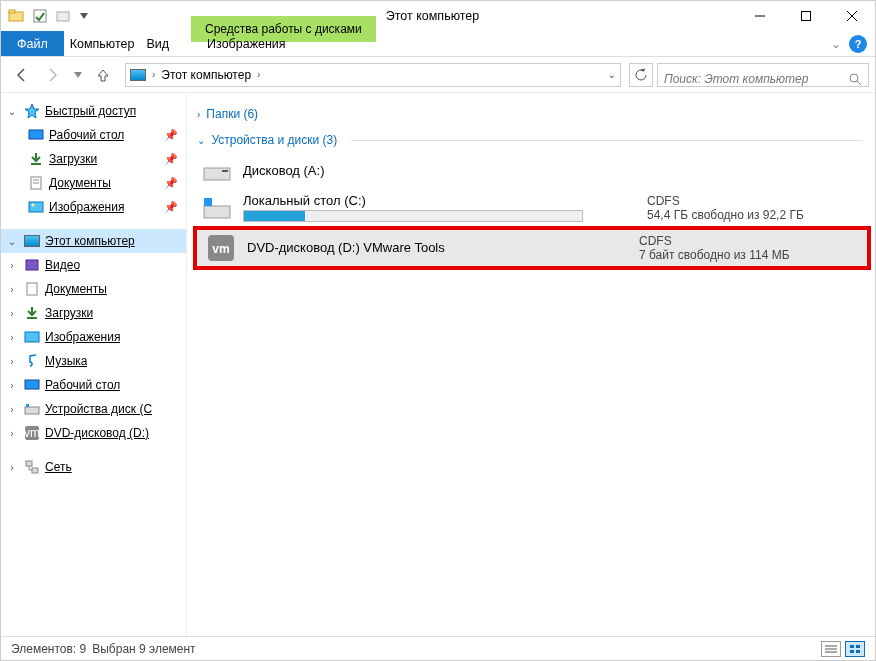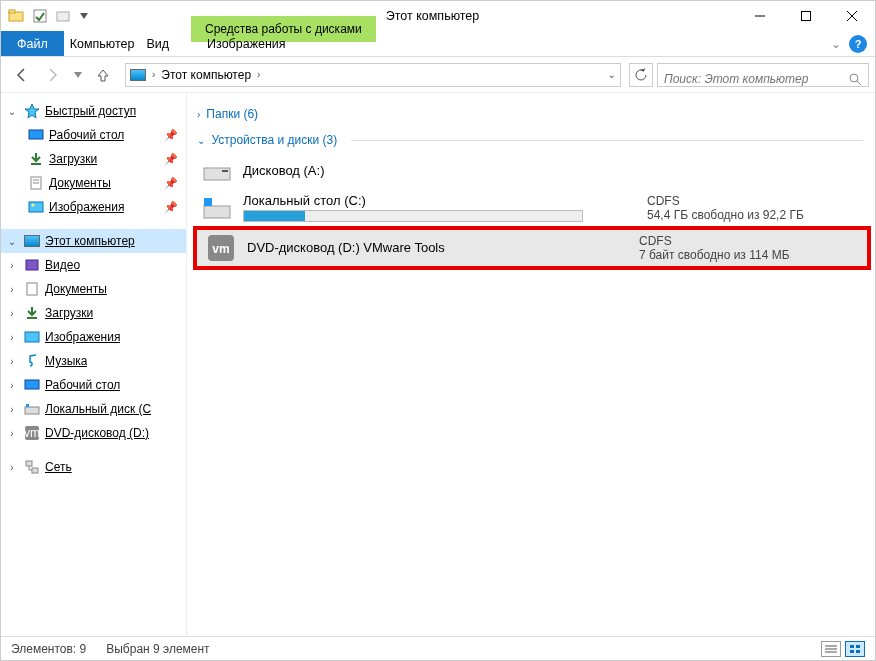--- a/index.html
+++ b/index.html
@@ -41,21 +41,21 @@
 .grp-chev { font-size: 10px; }
 .grp-line { flex: 1; height: 1px; background: #ddd; margin-left: 8px; margin-right: 8px; }
 .drive-row { display: flex; align-items: center; padding: 4px 8px; gap: 10px; }
 .drive-row.highlight { border: 4px solid #e60000; background: #e8e8e8; margin-right: 4px; }
 .drive-ico { width: 32px; height: 28px; display: flex; align-items: center; justify-content: center; flex-shrink: 0; }
 .drive-main { flex: 1; }
 .drive-title { font-size: 13px; padding-bottom: 2px; }
 .drive-bar { width: 340px; height: 12px; border: 1px solid #bbb; background: #eee; position: relative; }
 .drive-bar-fill { position: absolute; left: 0; top: 0; bottom: 0; background: #26a0da; }
 .drive-meta { text-align: left; font-size: 12px; color: #444; }
-.statusbar { height: 24px; border-top: 1px solid #ddd; display: flex; align-items: center; padding: 0 10px; gap: 20px; font-size: 12px; color: #444; }
+.statusbar { height: 24px; border-top: 1px solid #ddd; display: flex; align-items: center; padding: 0 10px; gap: 6px; font-size: 12px; color: #444; }
 .status-right { margin-left: auto; display: flex; gap: 4px; }
 .view-btn { width: 20px; height: 16px; border: 1px solid #999; display: flex; align-items: center; justify-content: center; }
 .view-btn.active { background: #cce8ff; border-color: #0a6ebd; }
 svg { display: block; }
 </style>
 </head>
 <body>
 
 <div class="titlebar">
   <div class="qat">
@@ -277,21 +277,21 @@
         <span class="tree-label">Рабочий стол</span>
       </div>
     <div class="tree-row">
         <span class="tree-chevron">›</span>
         <span class="tree-icon">
           <svg width="16" height="12">
             <rect x="1" y="4" width="14" height="7" fill="#ddd" stroke="#888"></rect>
             <rect x="2" y="1" width="3" height="3" fill="#2196f3"></rect>
           </svg>
         </span>
-        <span class="tree-label">Локальный диск (C</span>
+        <span class="tree-label">Устройства диск (C</span>
       </div>
     <div class="tree-row">
         <span class="tree-chevron">›</span>
         <span class="tree-icon">
           <svg width="16" height="16">
             <rect x="1" y="1" width="14" height="14" rx="2" fill="#888"></rect>
             <text x="8" y="12" font-size="8" fill="#fff" text-anchor="middle">vm</text>
           </svg>
         </span>
         <span class="tree-label">DVD-дисковод (D:)</span>

